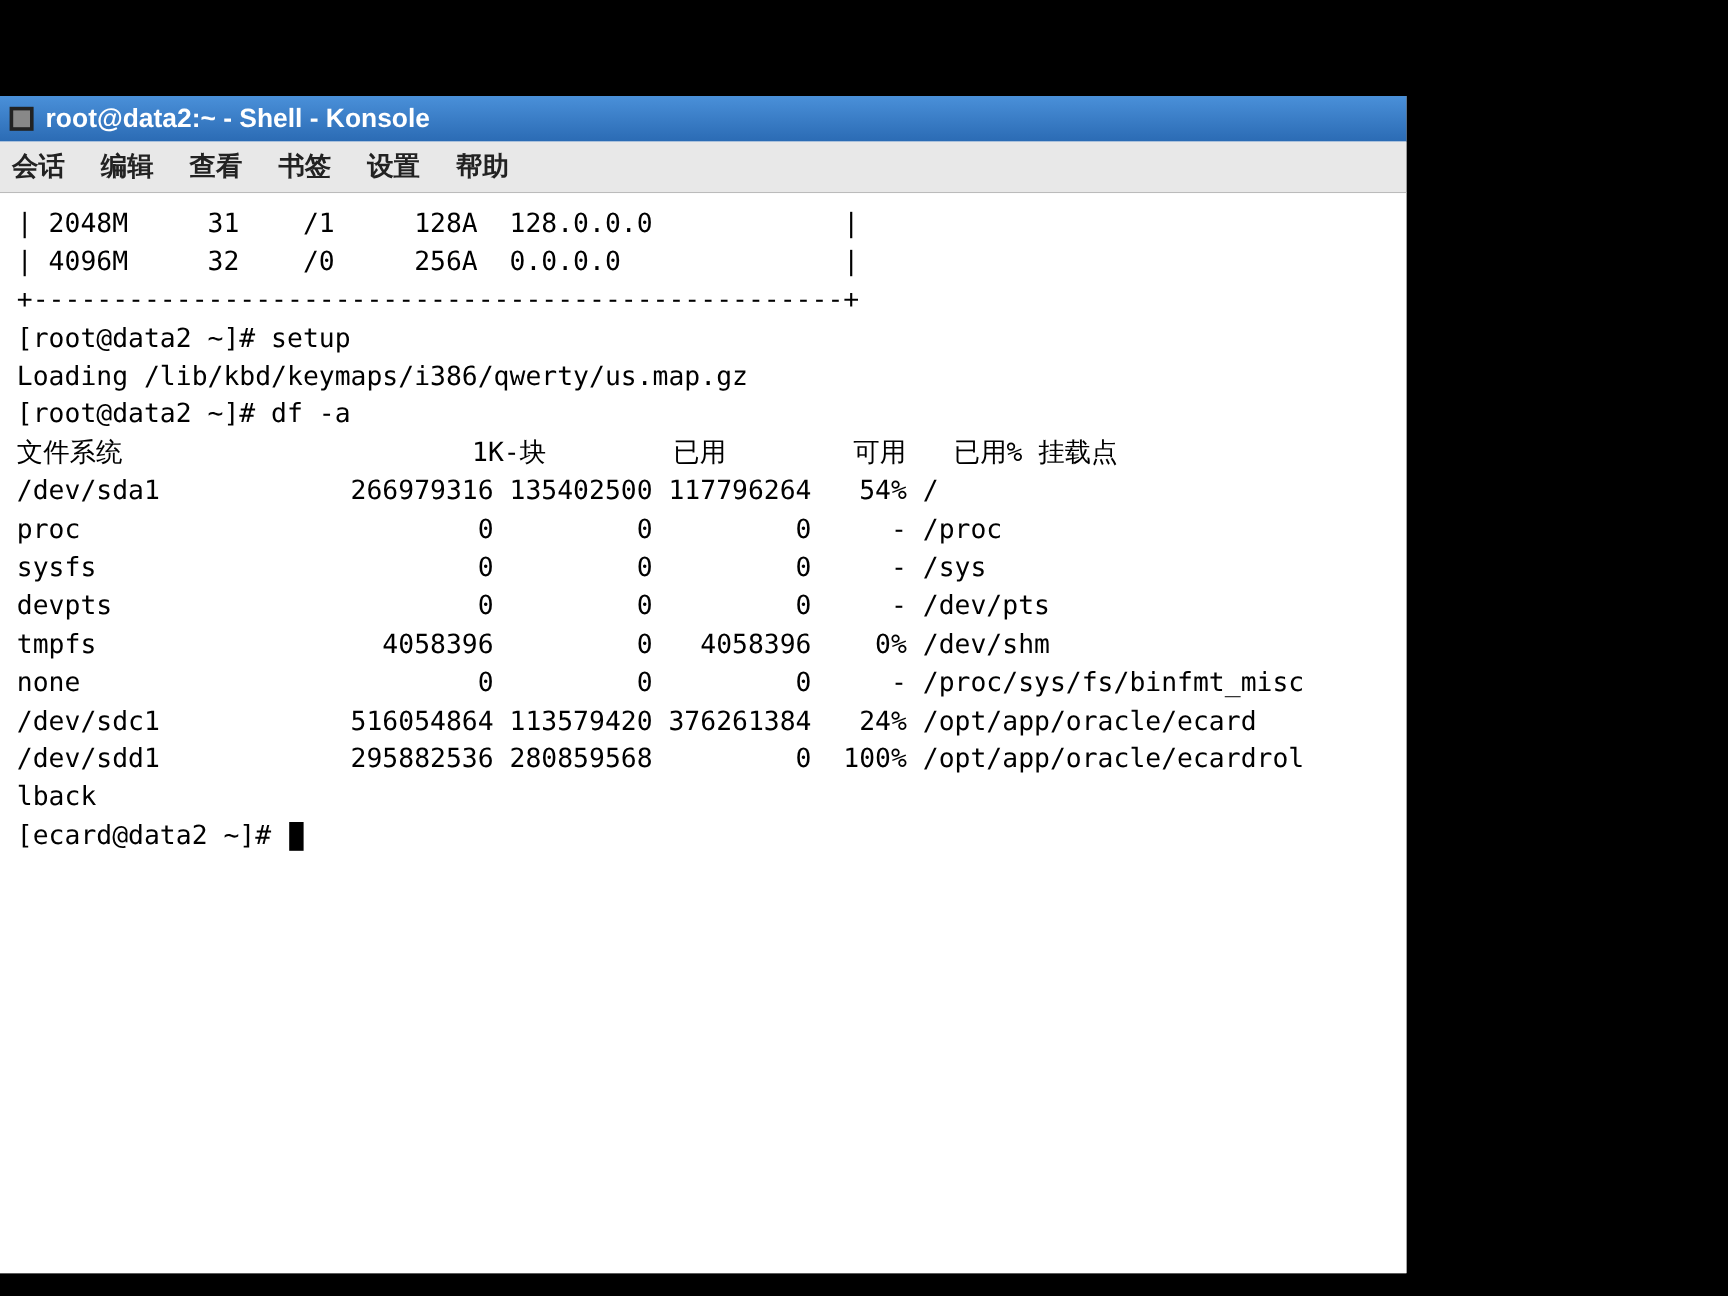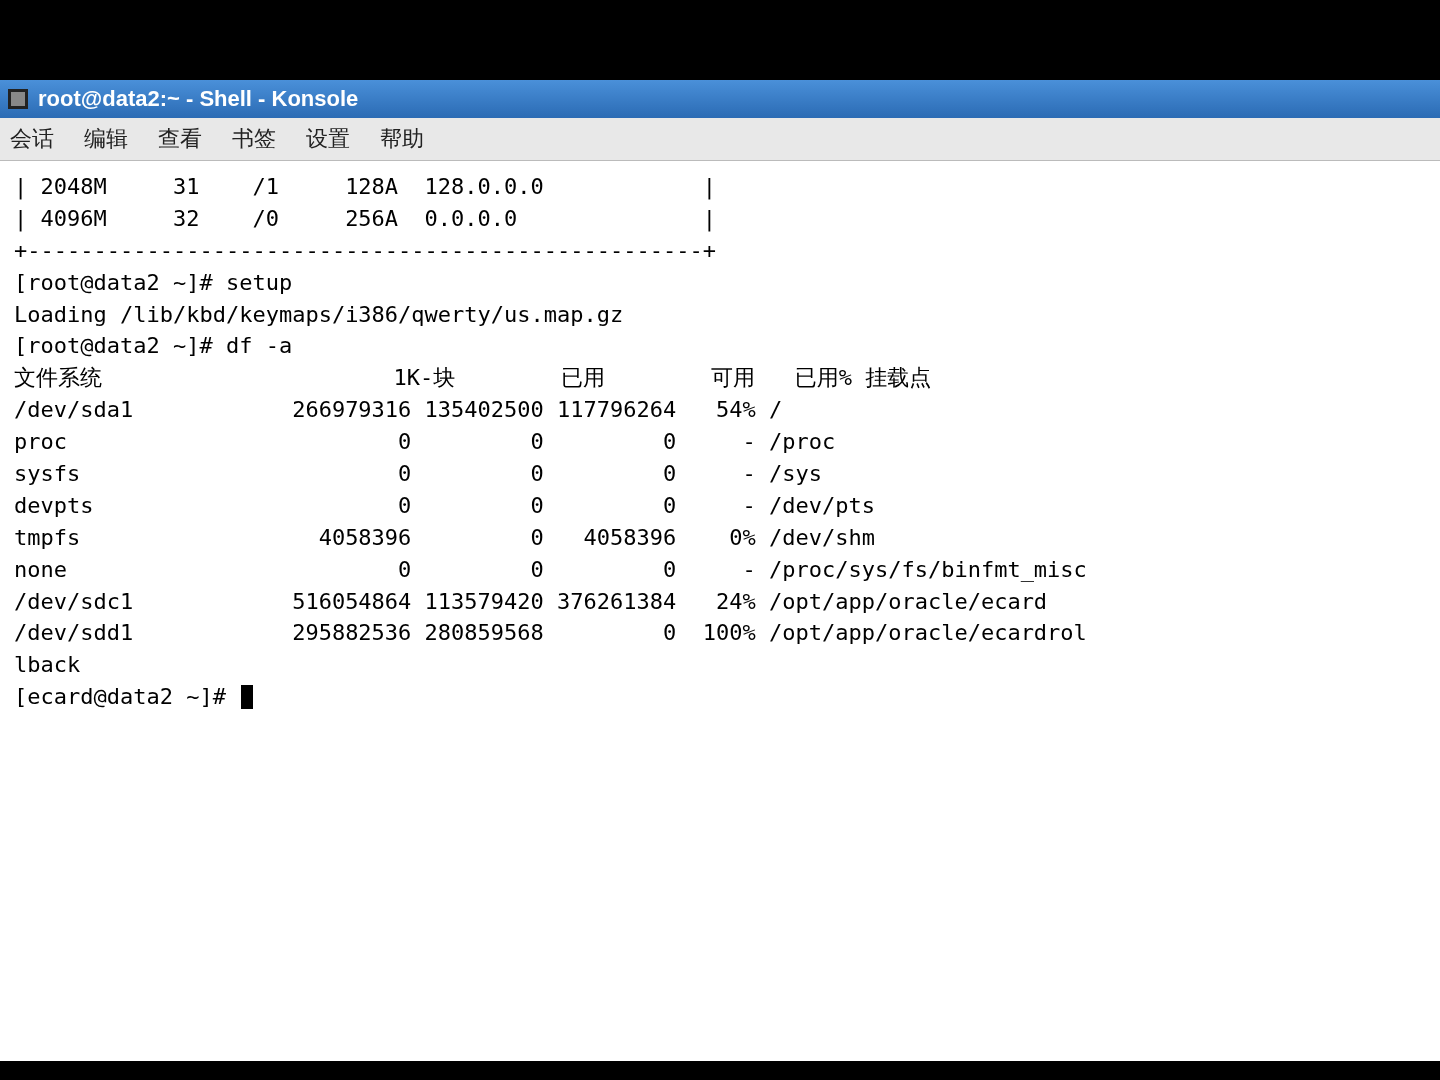--- a/index.html
+++ b/index.html
@@ -12,21 +12,21 @@
       font-family: "DejaVu Sans Mono", "Courier New", monospace;
       width: 1440px;
       height: 1080px;
       overflow: hidden;
       position: relative;
     }
     .window {
       position: absolute;
       top: 80px;
       left: 0;
-      width: 1440px;
+      width: 1172px;
       background: #fff;
     }
     .titlebar {
       background: linear-gradient(to bottom, #4a90d9 0%, #2b6bb4 100%);
       color: #fff;
       padding: 4px 8px;
       font-family: sans-serif;
       font-size: 22px;
       font-weight: bold;
       display: flex;
@@ -55,20 +55,21 @@
       border-bottom: 1px solid #bbb;
       padding: 6px 10px;
       font-family: "SimSun", "Songti SC", sans-serif;
       font-size: 22px;
       color: #222;
       display: flex;
       gap: 30px;
     }
     .menubar span {
       cursor: pointer;
+      font-weight: bold;
     }
     .terminal {
       background: #fff;
       color: #000;
       padding: 10px 14px;
       font-size: 22px;
       line-height: 1.45;
       white-space: pre;
       min-height: 900px;
       font-family: "DejaVu Sans Mono", "Courier New", monospace;

